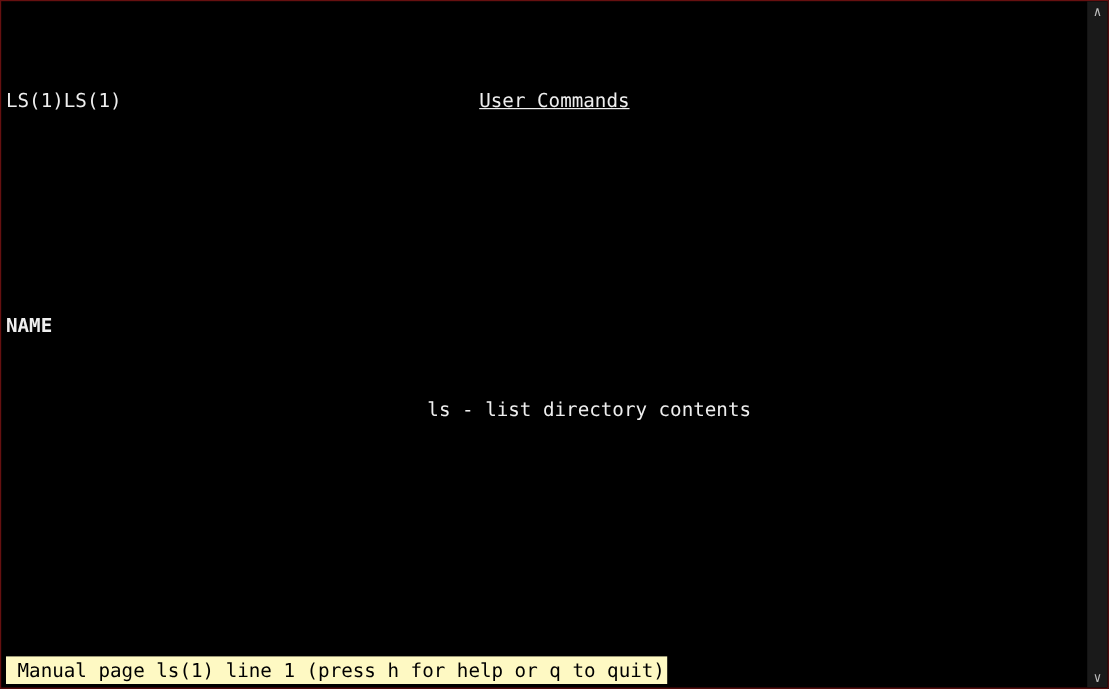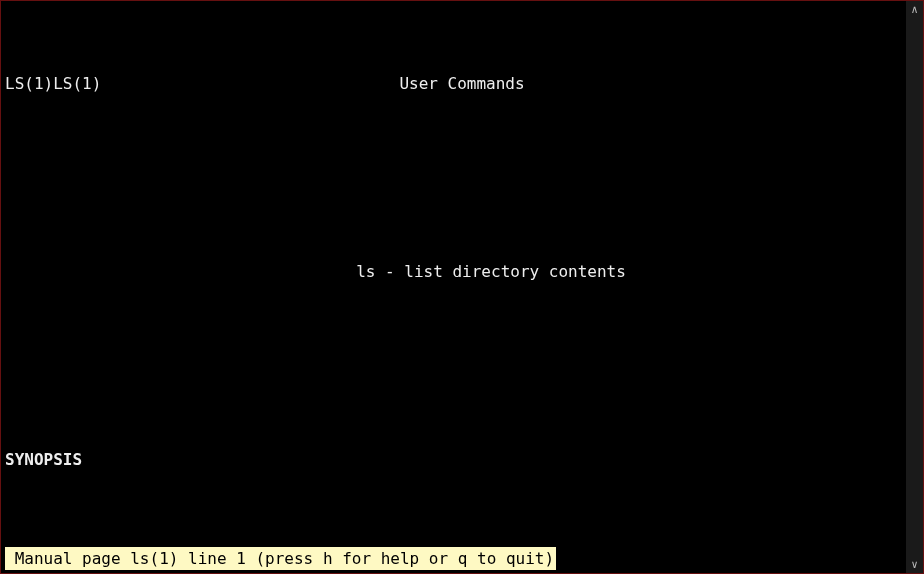--- a/index.html
+++ b/index.html
@@ -15,21 +15,21 @@
   }
   .terminal {
     position: absolute;
     top: 0; left: 0; right: 0; bottom: 0;
     padding: 0 4px;
     white-space: pre;
   }
   .hdr {
     display: flex;
   }
-  .hdr .center { position: absolute; left: 0; right: 0; text-align: center; }
+  .hdr .center { position: absolute; left: 0; right: 0; text-align: center; text-decoration: underline; }
   .hdr .left, .hdr .right { position: relative; z-index: 1; }
   .bold { font-weight: bold; }
   .indent1 { padding-left: 58px; text-align: center; }
   .blank { height: 23.5px; }
   .statusbar {
     position: absolute;
     left: 4px;
     bottom: 3px;
     background: #fef9c3;
     color: #000;
@@ -61,25 +61,25 @@
 <div class="terminal">
 
   <div class="hdr">
     <span class="left">LS(1)</span>
     <span class="center">User Commands</span>
     <span class="right">LS(1)</span>
   </div>
 
   <div class="blank"></div>
 
+  <div class="bold">NAME</div>
   <div class="indent1">ls - list directory contents</div>
 
   <div class="blank"></div>
 
-  <div class="bold">SYNOPSIS</div>
   
 
   
 
   
 
   
   
 
   

